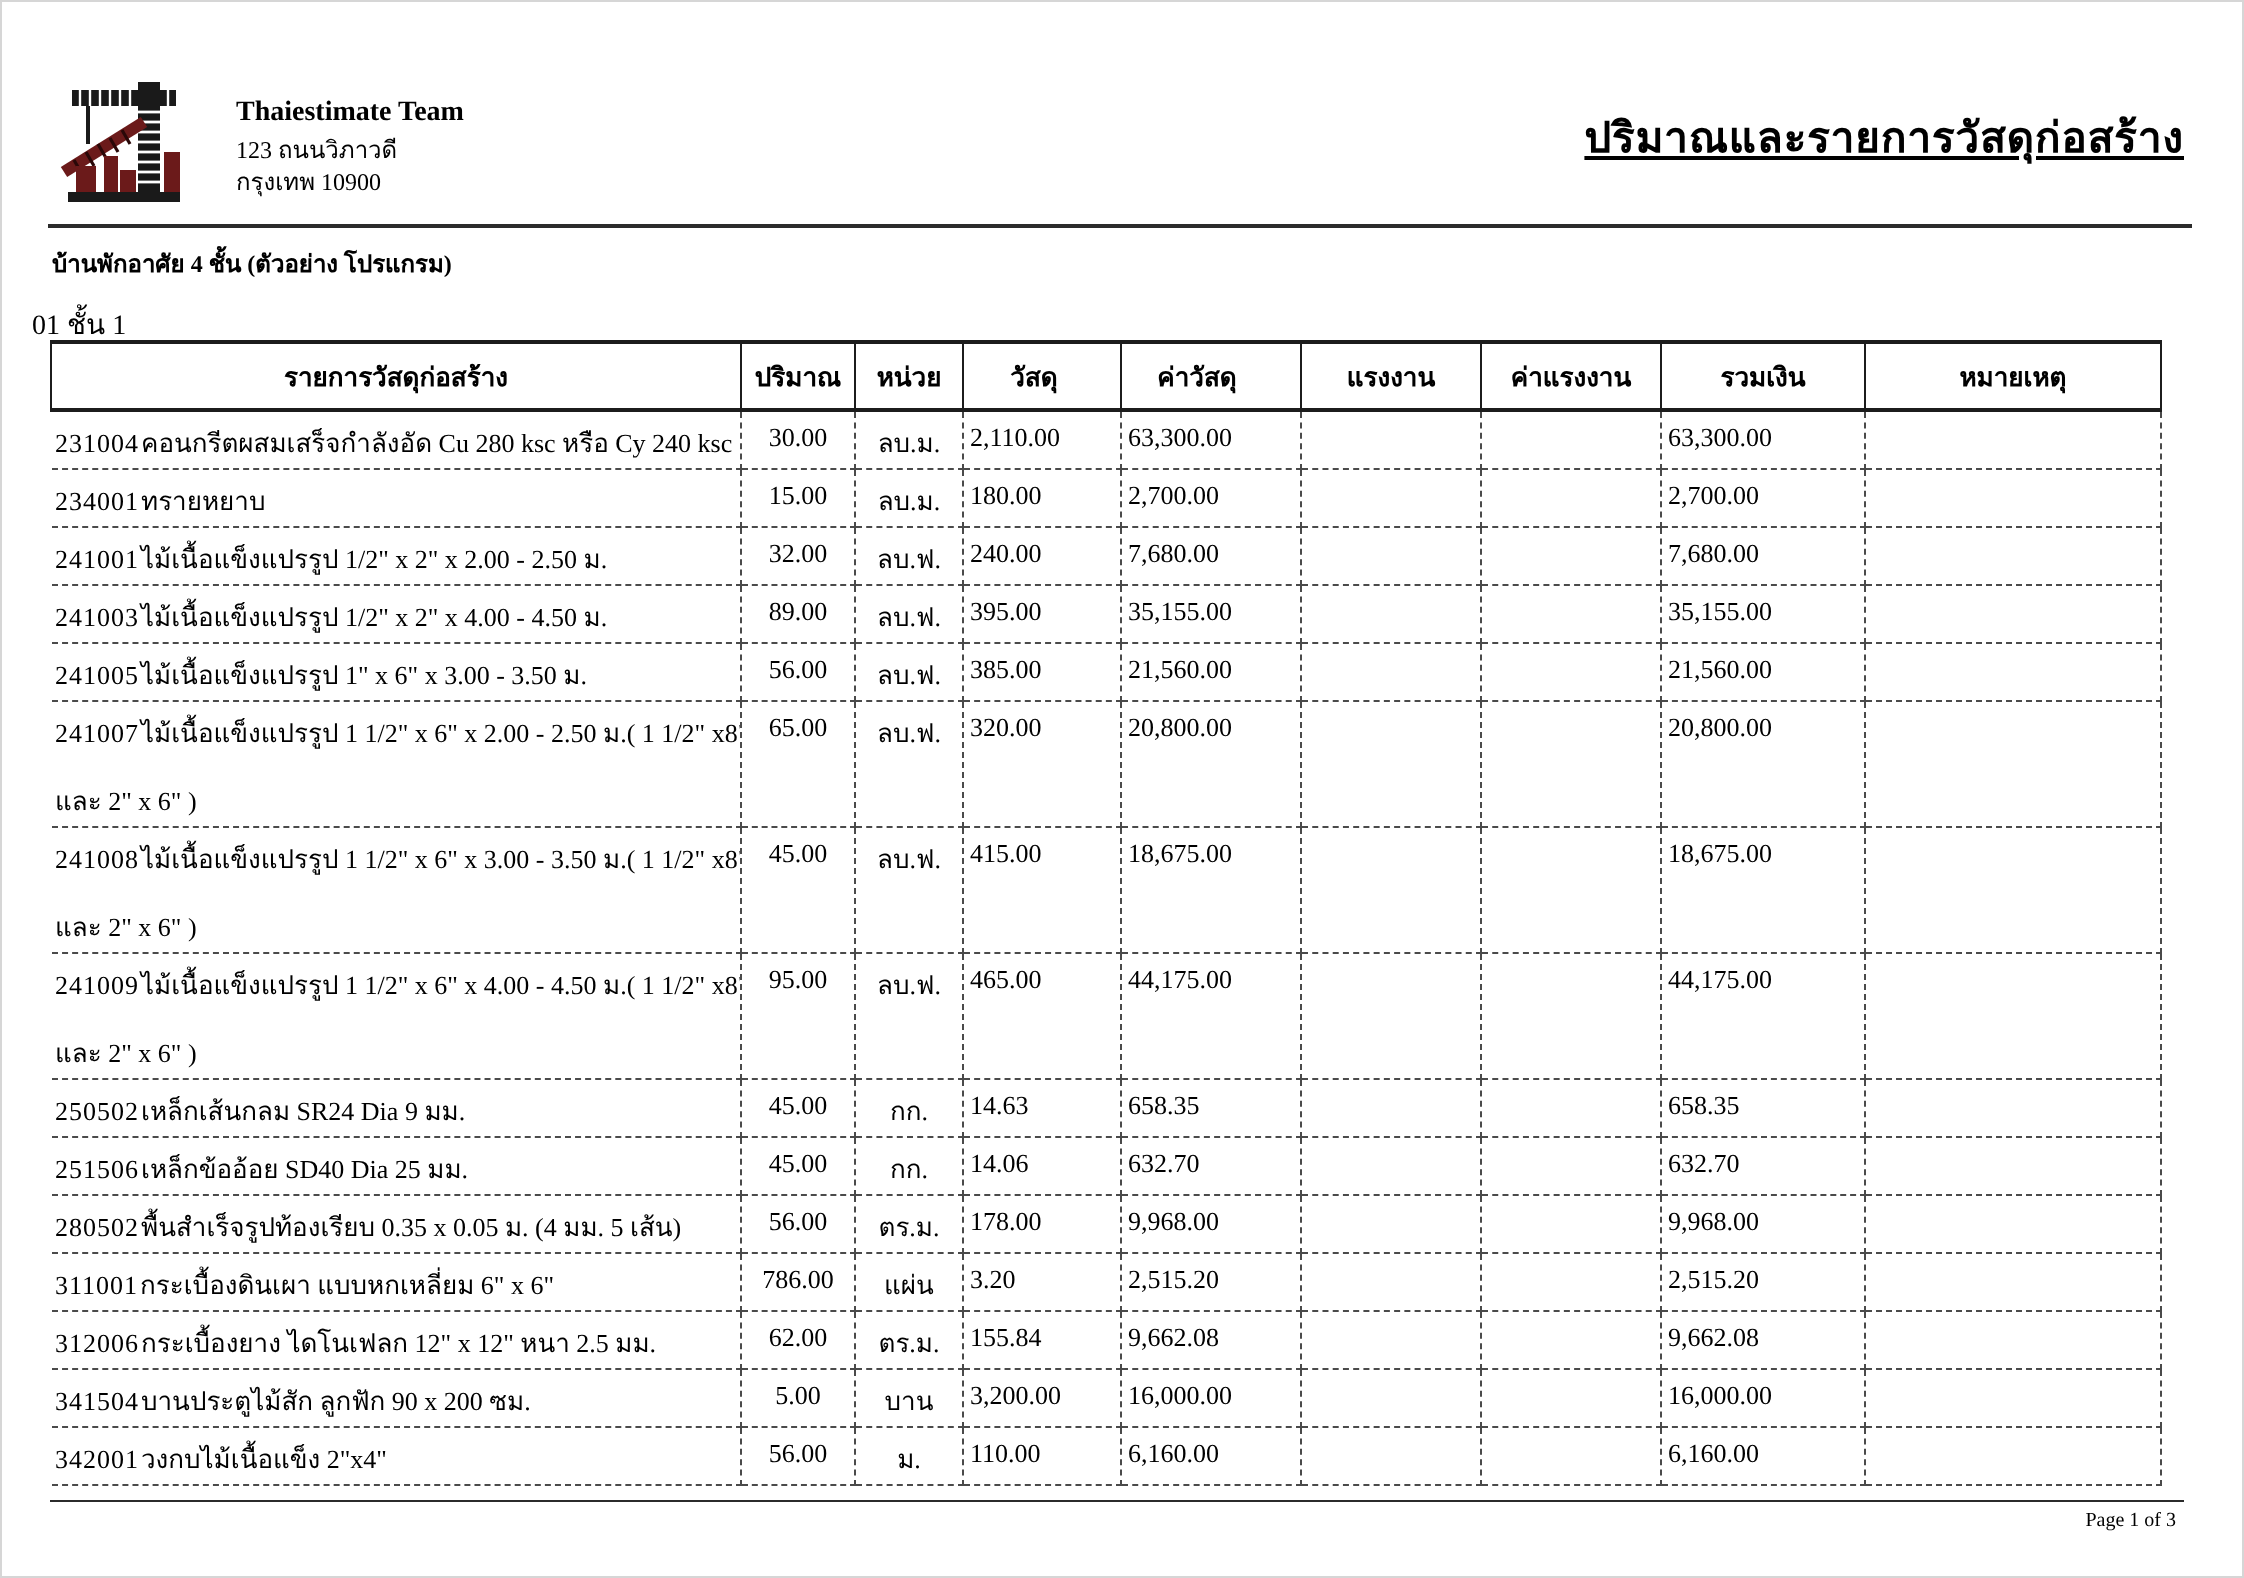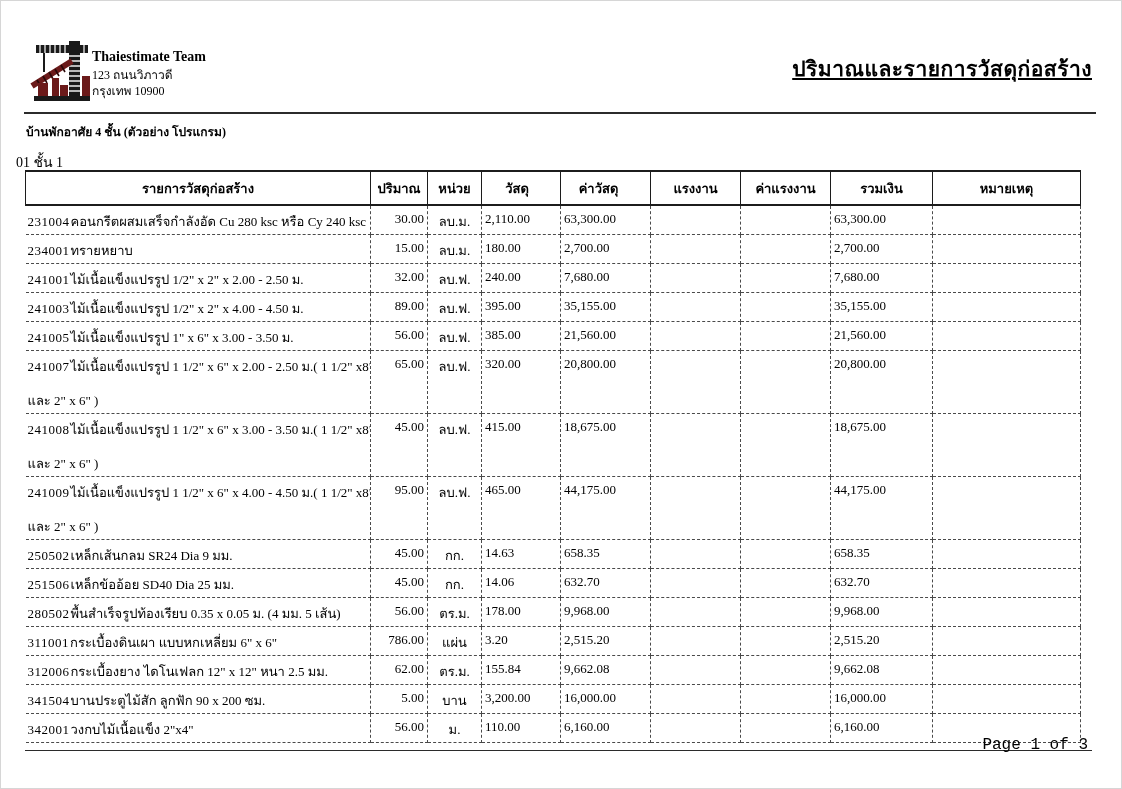--- a/index.html
+++ b/index.html
@@ -5,21 +5,21 @@
   * { margin:0; padding:0; box-sizing:border-box; }
   html,body { background:#ffffff; }
   body {
     width:1122px; height:789px; position:relative; overflow:hidden;
     font-family:"Liberation Serif","DejaVu Serif",serif; color:#000;
   }
   .page-frame { position:absolute; inset:0; border:1px solid #d6d6d6; }
 
   
   .logo-box { position:absolute; left:30px; top:36px; width:66px; height:70px; }
-  .company-block { position:absolute; left:92px; top:48px; line-height:1.35; }
+  .company-block { position:absolute; left:118px; top:48px; line-height:1.35; }
   .company-name { font-weight:bold; font-size:14px; }
   .company-addr { font-size:12px; }
   .report-title {
     position:absolute; right:30px; top:52px;
     font-size:21px; font-weight:bold; text-decoration:underline;
     letter-spacing:0.5px;
   }
   .header-rule { position:absolute; left:24px; right:26px; top:112px; border-top:2px solid #2b2b2b; }
 
   
@@ -44,28 +44,28 @@
     border-bottom:1px dashed #4a4a4a; border-right:1px dashed #4a4a4a;
     vertical-align:top; padding:5px 3px 2px 3px; overflow:hidden;
   }
   tbody td:first-child { border-left:none; }
   tbody tr.single { height:29px; }
   tbody tr.double { height:58px; }
   td.c-item { text-align:left; padding-left:2px; white-space:nowrap; }
   td.c-item .code { letter-spacing:0.5px;text-align:center; }
   td.c-item .desc { margin-left:1px; }
   td.c-item .line2 { display:block; margin-top:13px; white-space:nowrap; }
-  td.c-qty   { text-align:right; padding-right:3px; }
+  td.c-qty   { text-align:center; padding-right:3px; }
   td.c-unit  { text-align:center; }
   td.c-num   { text-align:left; padding-right:11px; }
   td.c-blank { }
 
   
   .footer-rule { position:absolute; left:25px; right:30px; top:750px; border-top:1px solid #2b2b2b; }
-  .page-number { position:absolute; right:34px; top:736px; font-size:16px;font-family:Liberation Mono, monospace; }
+  .page-number { position:absolute; right:34px; top:755px; font-size:10px; }
 </style>
 </head>
 <body>
 
 <div class="page-frame"></div>
 
 <div class="logo-box">
   <svg width="66" height="70" viewBox="0 0 66 70">
 
     <rect x="39" y="5" width="11" height="58" fill="#1a1a1a"></rect>

